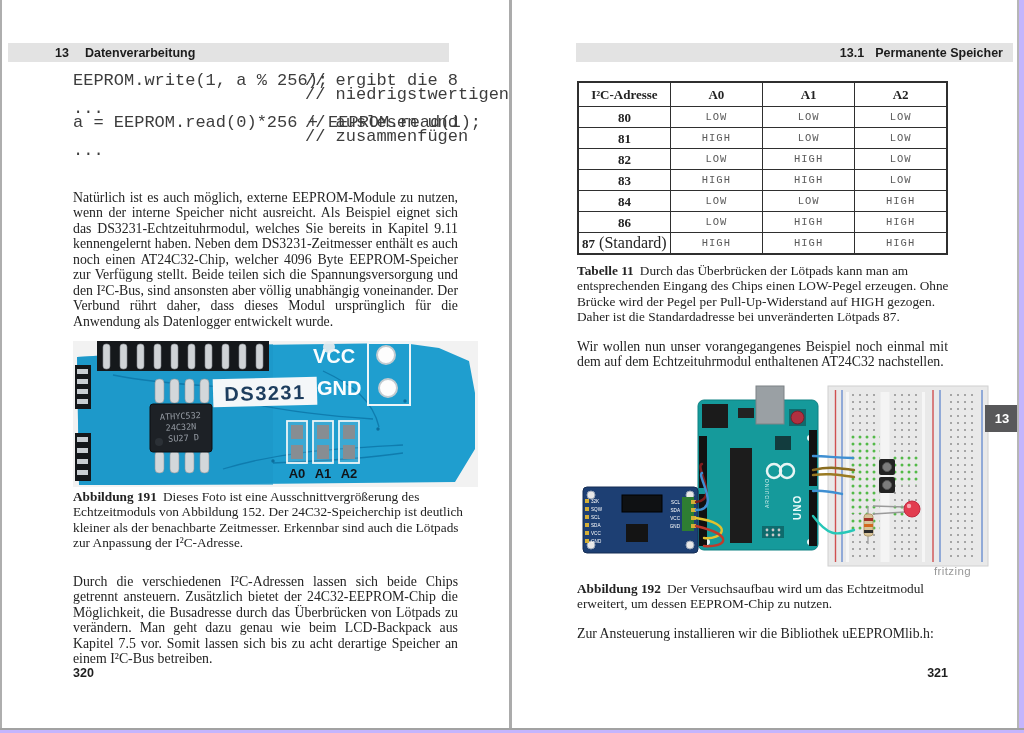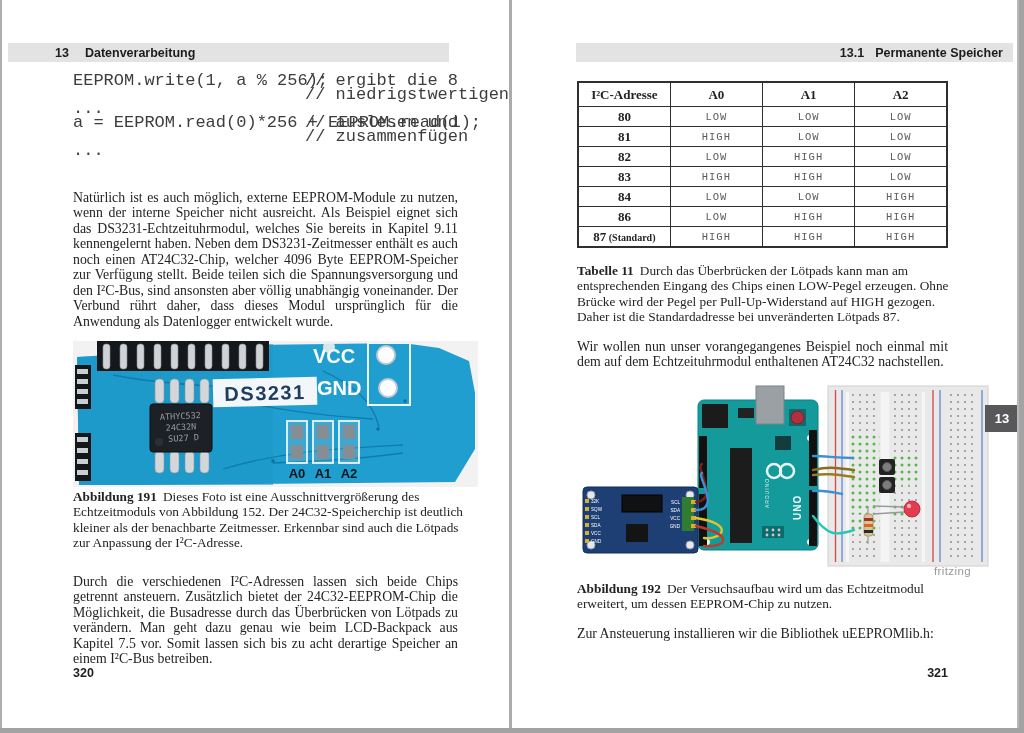--- a/index.html
+++ b/index.html
@@ -1,16 +1,16 @@
 <!DOCTYPE html>
 <html><head>
 <meta charset="utf-8">
 <style>
   html,body{margin:0;padding:0;background:#ffffff;}
-  .spread{position:relative;width:1024px;height:733px;background:#a3a3a3;overflow:hidden;
+  .spread{position:relative;width:1024px;height:733px;background:#c4b5fd;overflow:hidden;
           font-family:"Liberation Serif",serif;color:#232323;}
   .page{position:absolute;top:0;height:728px;background:#fff;}
   #pageL{left:2px;width:507px;}
   #pageR{left:512px;width:506px;}
   .edge-l{position:absolute;left:0;top:0;width:2px;height:730px;background:#aeaeae;}
   .edge-r{position:absolute;left:1017px;top:0;width:2px;height:730px;background:#b6b6b6;}
   .edge-b{position:absolute;left:0;top:728px;width:1024px;height:2px;background:#a2a2a2;}
   .gutter{position:absolute;left:509px;top:0;width:3px;height:728px;background:#ababab;}
 
   .headbar{position:absolute;top:43px;height:19px;background:#e3e3e3;
@@ -51,21 +51,21 @@
   .fritz{position:absolute;left:58px;top:378px;width:420px;height:200px;}
 
   table.i2c{position:absolute;left:65px;top:81px;width:371px;border-collapse:collapse;
             table-layout:fixed;border:2px solid #2f2f2f;}
   table.i2c th{border:1px solid #2f2f2f;font-family:"Liberation Serif",serif;font-weight:700;
                font-size:13px;height:21px;text-align:center;padding:1px 8px;}
   table.i2c td{border:1px solid #2f2f2f;height:17px;text-align:center;padding:1px 0;}
   td.lvl{font-family:"Liberation Mono","DejaVu Sans Mono",monospace;font-size:10.5px;
          color:#5a5a5a;letter-spacing:1px;}
   td.addr{font-family:"Liberation Serif",serif;font-weight:700;font-size:13px;}
-  td.addr .suffix{font-weight:700;font-size:10px;}
+  td.addr .suffix{font-weight:400;font-size:16px;}
 
   .chapter-tab{position:absolute;left:473px;top:405px;width:34px;height:27px;background:#58585a;
                color:#fff;font-family:"Liberation Sans",sans-serif;font-weight:700;font-size:13px;
                display:flex;align-items:center;justify-content:center;}
 </style>
 </head>
 <body>
 
 <div class="spread">
 

